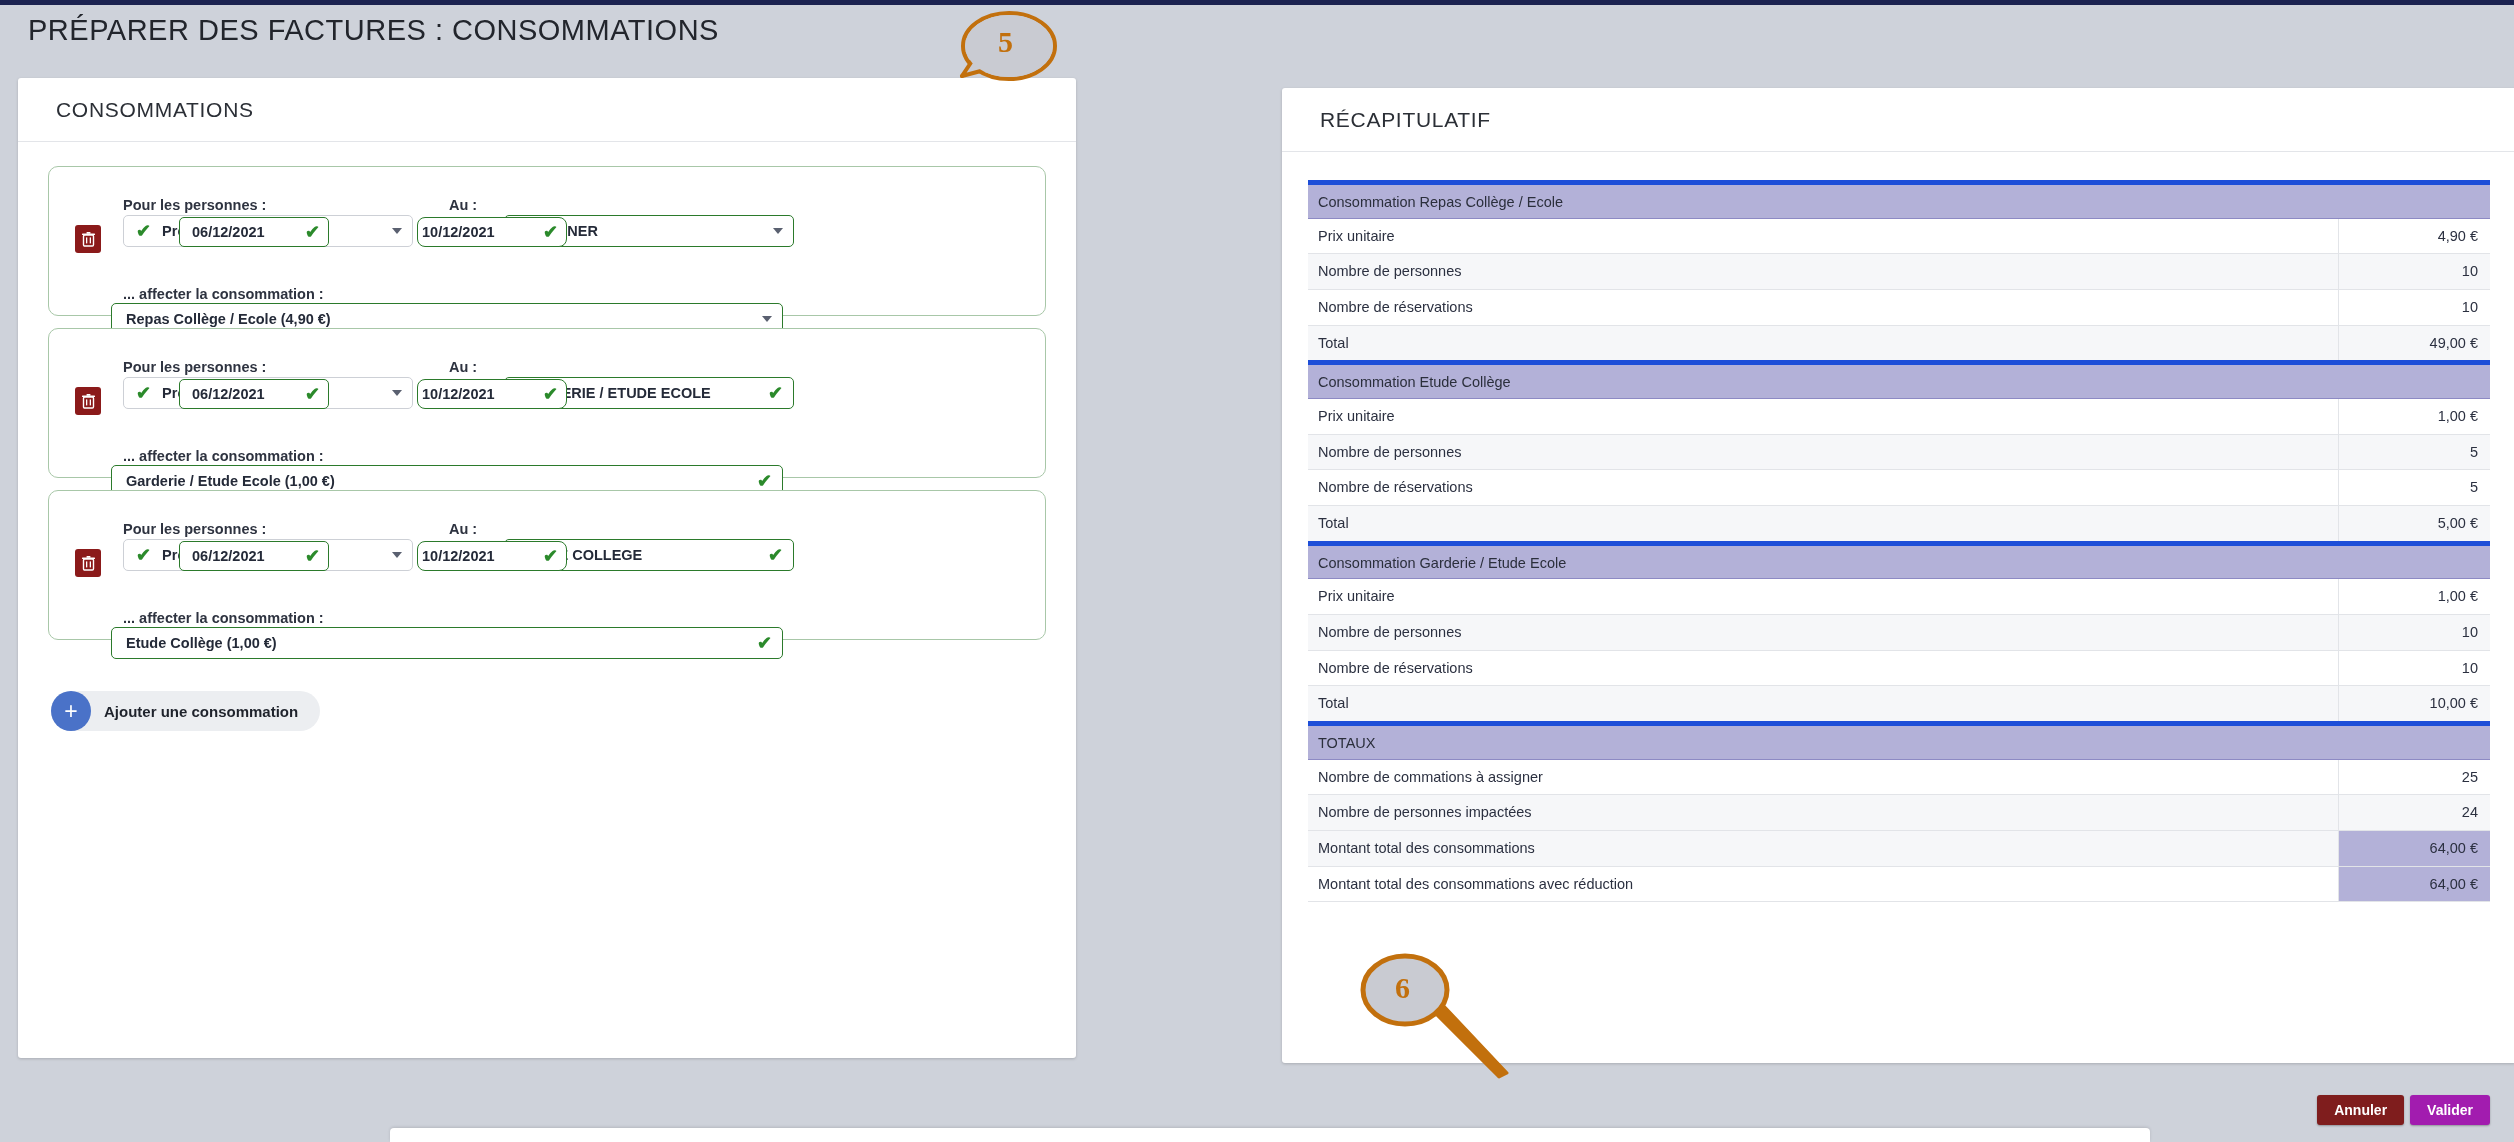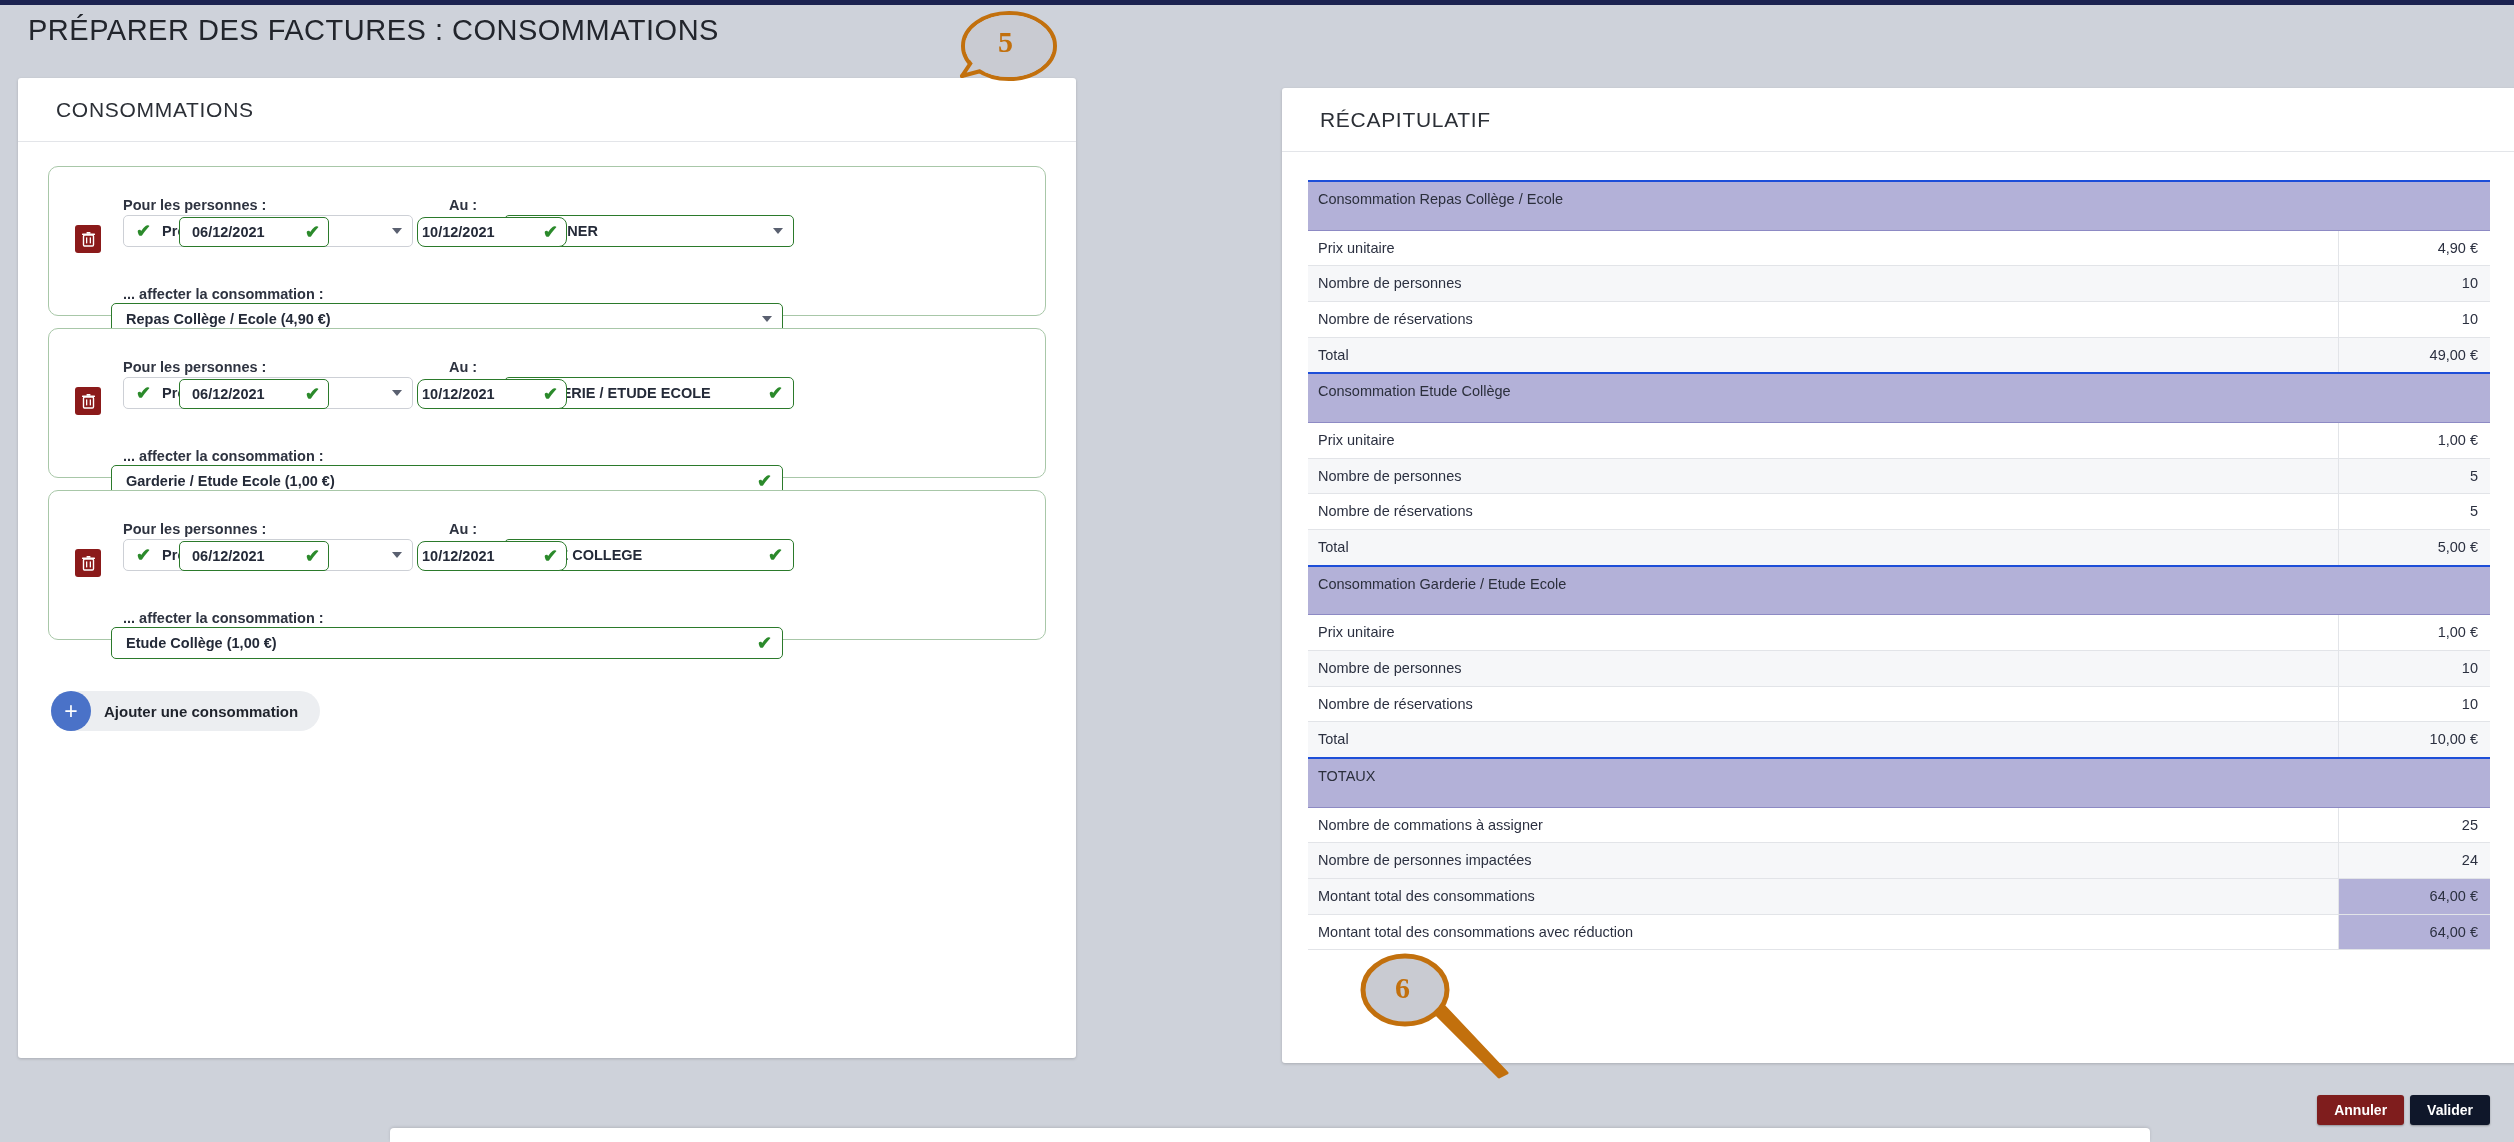--- a/index.html
+++ b/index.html
@@ -133,23 +133,23 @@
   .add-label { font-size: 15px; font-weight: 700; color: #1f232c; }
 
   
   .recap-wrap { padding: 28px 26px 0 26px; }
   .recap-table {
     width: 100%; border-collapse: collapse;
     font-size: 14.5px; color: #2b3040;
   }
   .recap-table tr.section td {
     background: #b3b1d8; color: #2b2f3c;
-    font-weight: 400; padding: 9px 0 22px 10px;
+    font-weight: 400; padding: 9px 0 7px 10px;
     border-bottom: 1px solid #8d8ac4;
-    border-top: 2px solid #1d4ed8;
+    border-top: 5px solid #1d4ed8;
   }
   .recap-table td {
     padding: 9px 0 9px 10px;
     border-bottom: 1px solid #e2e4e8;
     vertical-align: middle;
     line-height: 1.15;
   }
   .recap-table tr.even td { background: #f6f7f9; }
   .recap-table td.v {
     text-align: right; padding-right: 12px;
@@ -164,21 +164,21 @@
     display: flex; gap: 6px;
   }
   .btn {
     height: 30px; padding: 0 17px;
     display: flex; align-items: center; justify-content: center;
     font-size: 14px; font-weight: 700; color: #fff;
     border-radius: 3px; cursor: pointer;
     box-shadow: 0 1px 2px rgba(0,0,0,0.3);
   }
   .btn-cancel  { background: #7f1d1d; }
-  .btn-validate{ background: #0f172a; }
+  .btn-validate{ background: #a21caf; }
 
   
   .bottom-sliver {
     position: absolute; left: 390px; bottom: 0; width: 1760px; height: 14px;
     background: #fff; border-radius: 4px 4px 0 0;
     box-shadow: 0 -1px 3px rgba(0,0,0,0.12);
   }
 
   
   .callout { position: absolute; }

